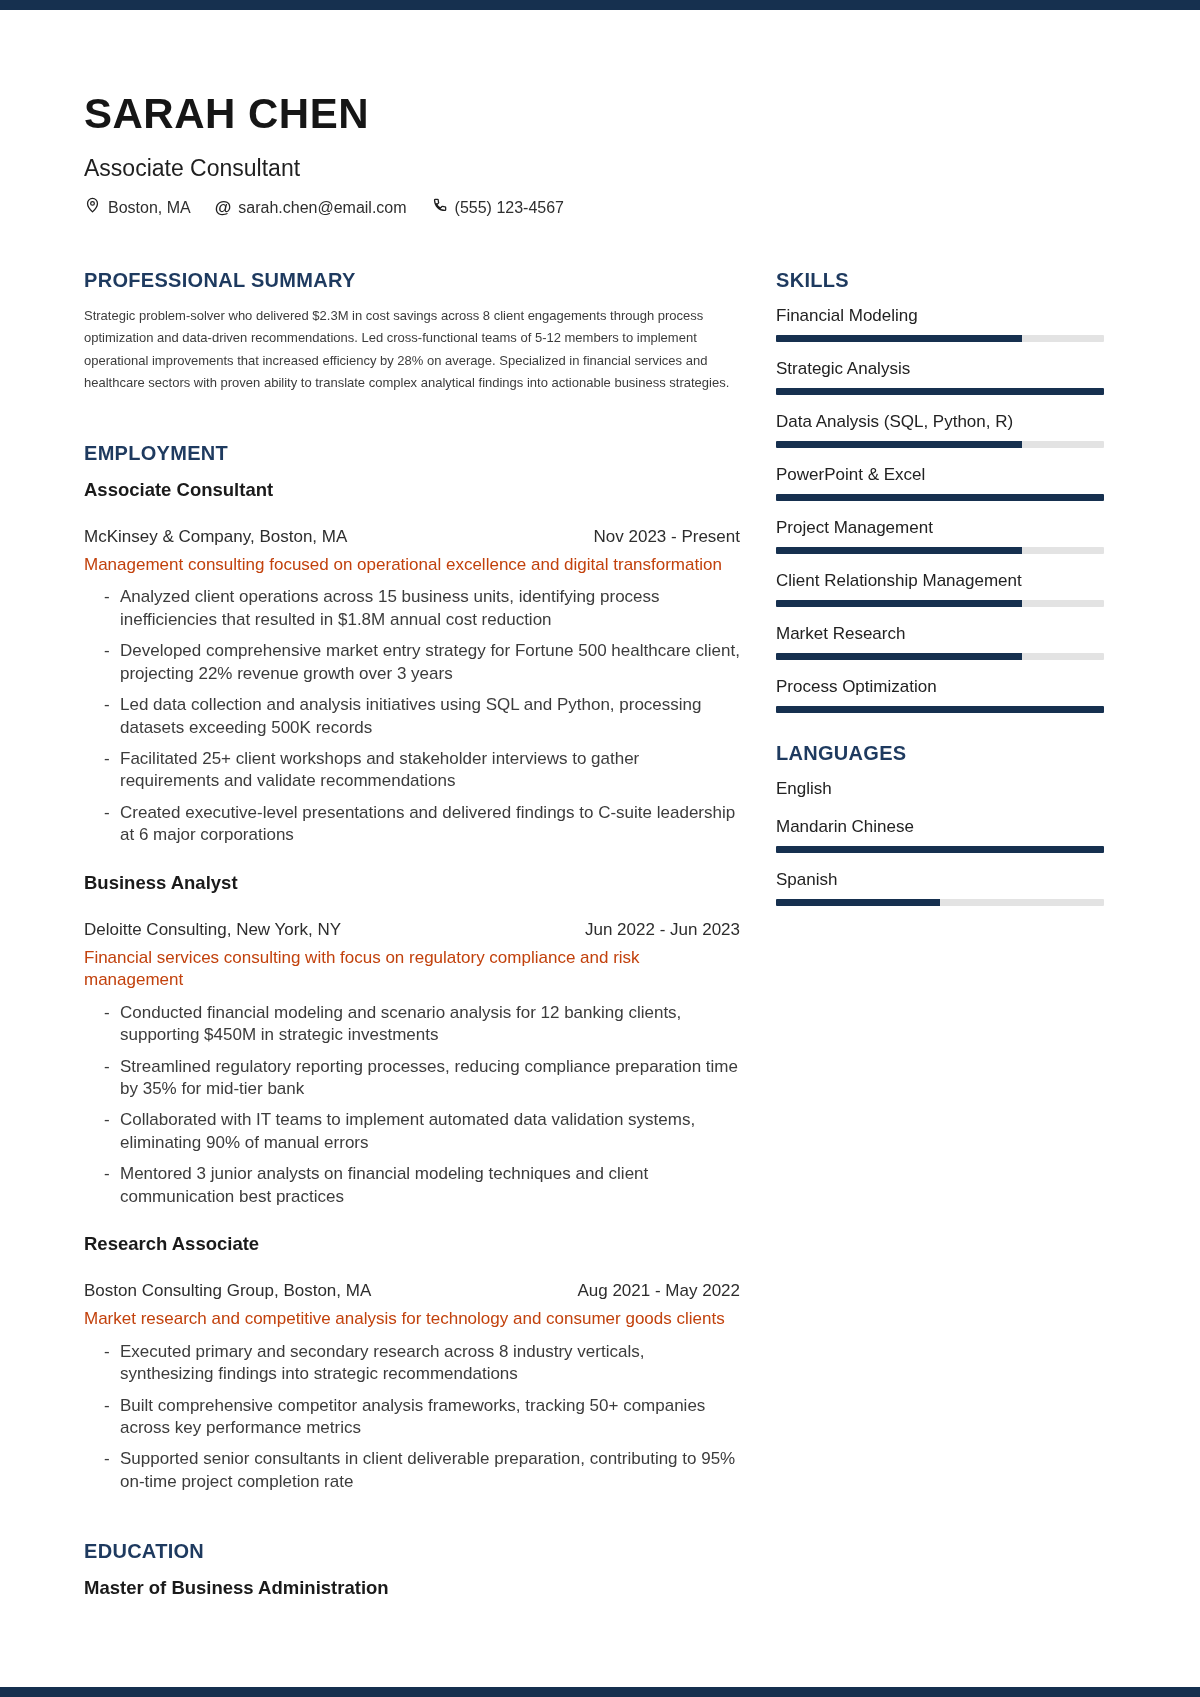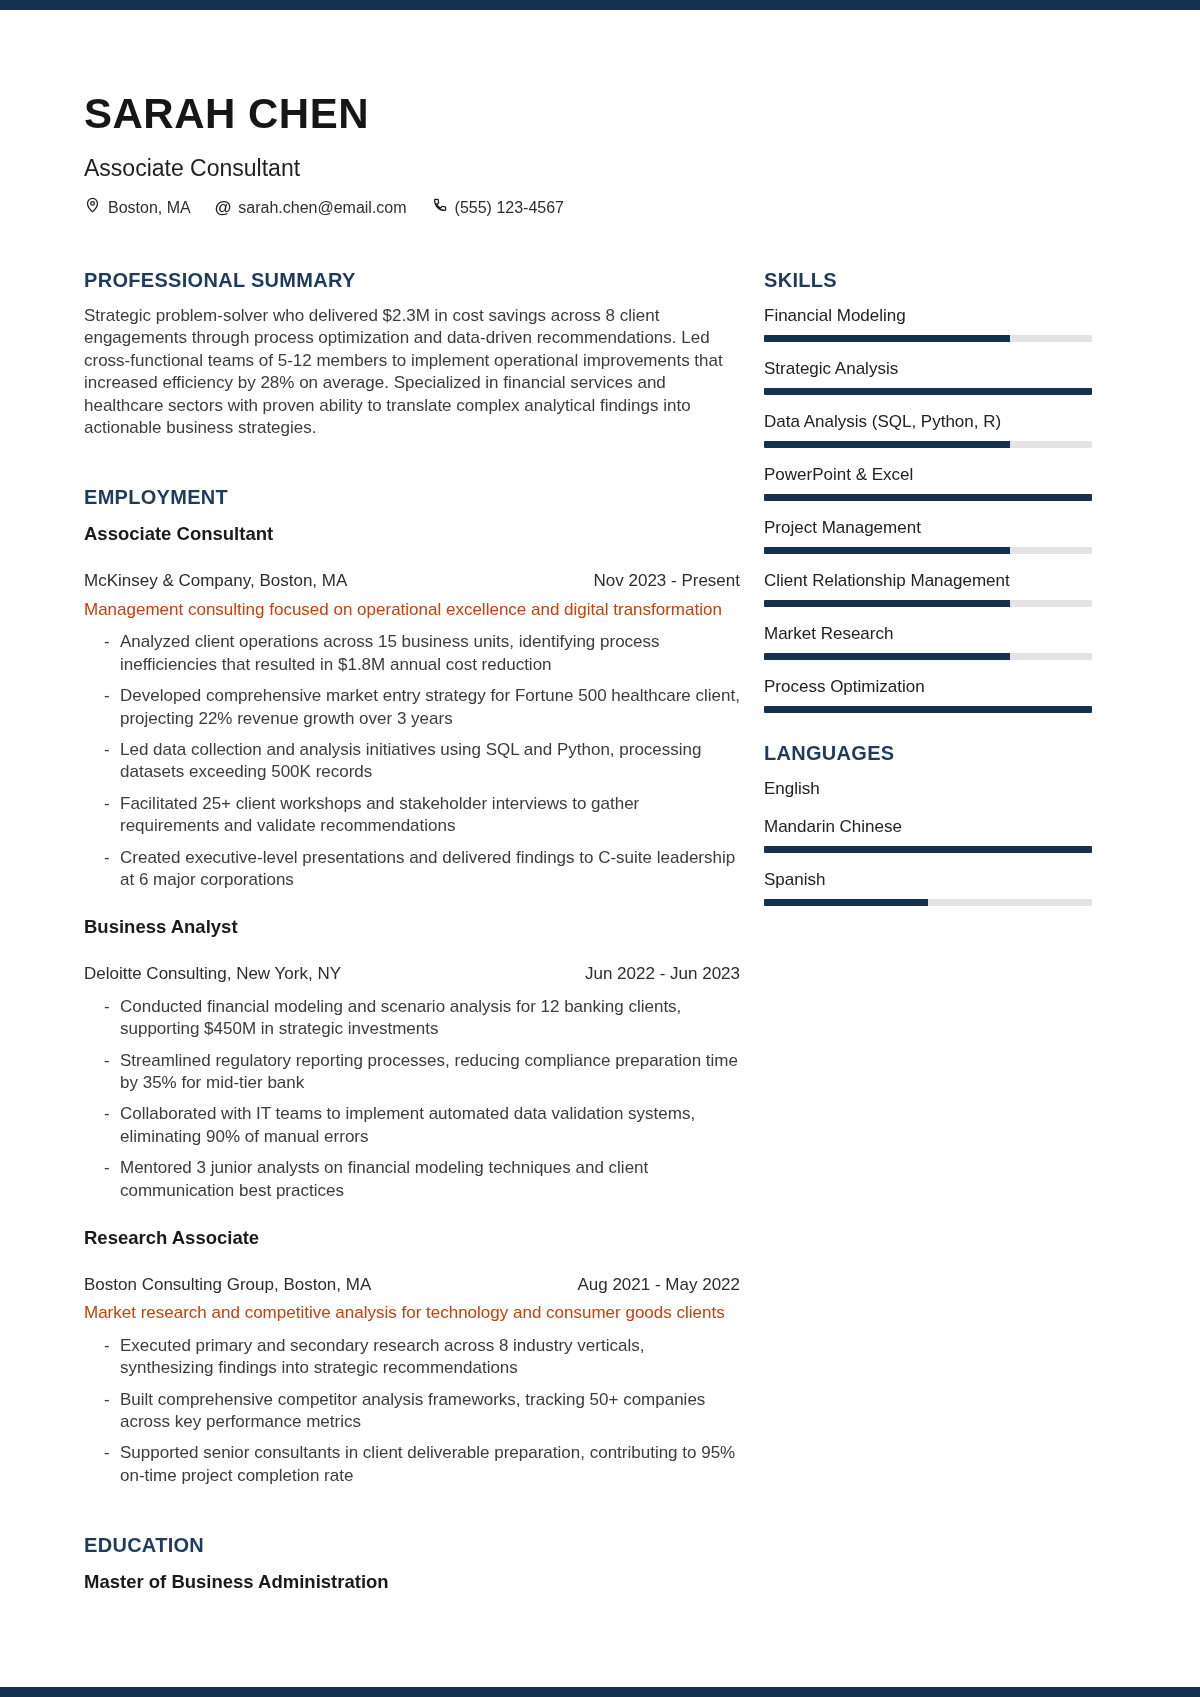--- a/index.html
+++ b/index.html
@@ -47,37 +47,37 @@
     align-items: center;
     gap: 24px;
     font-size: 16px;
     color: #2e2e2e;
   }
   .contact-item { display: flex; align-items: center; gap: 7px; }
   .contact-item svg { width: 17px; height: 17px; stroke: #1f1f1f; fill: none; stroke-width: 1.8; }
   .at-glyph { font-size: 17px; font-weight: 700; color: #1f1f1f; line-height: 1; }
 
   
-  .columns { display: flex; gap: 24px; margin-top: 50px; }
+  .columns { display: flex; gap: 36px; margin-top: 50px; }
   .main-col { width: 656px; flex: 0 0 656px; }
   .side-col { width: 328px; flex: 0 0 328px; }
 
   h2.section-heading {
     font-size: 20px;
     line-height: 24px;
     font-weight: 700;
     letter-spacing: 0.3px;
     color: #1e3a5f;
     margin-bottom: 13px;
   }
   .section { margin-bottom: 0; }
   .section + .section { margin-top: 46px; }
 
   .summary-text {
-    font-size: 17px;
+    font-size: 13px;
     line-height: 22.4px;
     color: #3c3c3c;
   }
 
   
   .job { margin-top: 0; }
   .job + .job { margin-top: 24px; }
   .job-title {
     font-size: 18.5px;
     line-height: 24px;
@@ -207,20 +207,21 @@
                   <li>Created executive-level presentations and delivered findings to C-suite leadership at 6 major corporations</li>
                 </ul>
   </article>
 
   <article class="job">
     <h3 class="job-title">Business Analyst</h3>
     <div class="job-head">
       <span class="job-company">Deloitte Consulting, New York, NY</span>
       <span class="job-dates">Jun 2022 - Jun 2023</span>
     </div>
+    <div class="job-desc">Financial services consulting with focus on regulatory compliance and risk management</div>
     <ul class="job-bullets">
                   <li>Conducted financial modeling and scenario analysis for 12 banking clients, supporting $450M in strategic investments</li>
                   <li>Streamlined regulatory reporting processes, reducing compliance preparation time by 35% for mid-tier bank</li>
                   <li>Collaborated with IT teams to implement automated data validation systems, eliminating 90% of manual errors</li>
                   <li>Mentored 3 junior analysts on financial modeling techniques and client communication best practices</li>
                 </ul>
   </article>
 
   <article class="job">
     <h3 class="job-title">Research Associate</h3>

